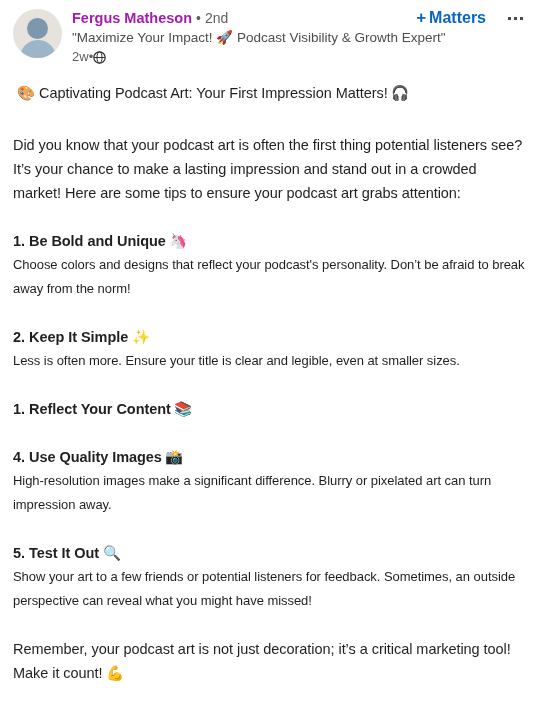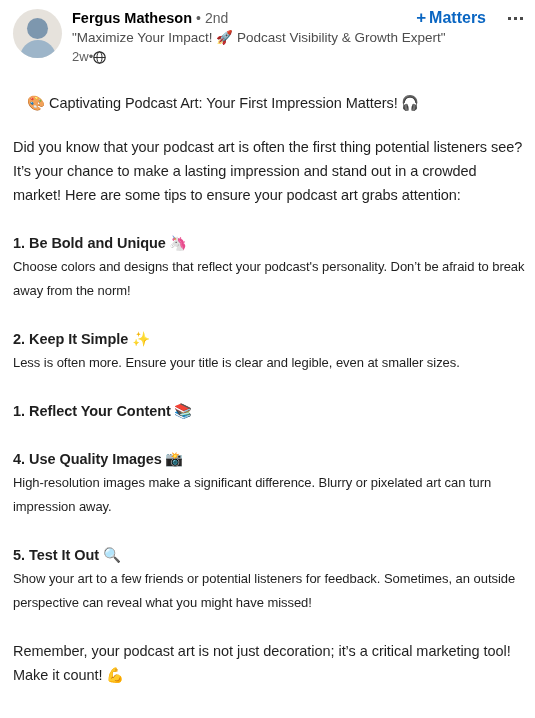--- a/index.html
+++ b/index.html
@@ -62,21 +62,21 @@
     min-width: 0;
     padding-top: 1px;
   }
   .name-row {
     font-size: 14px;
     line-height: 18px;
     white-space: nowrap;
   }
   .name {
     font-weight: bold;
-    color: #000000;
+    color: #a21caf;
     font-size: 14.5px;
   }
   .degree {
     color: #5f5f5f;
     font-size: 14px;
     margin-top: 40px;
   }
   .headline {
     font-size: 13.5px;
     line-height: 19px;
@@ -159,27 +159,27 @@
     font-weight: bold;
     font-size: 14.5px;
     line-height: 24px;
   }
   .tip-body {
     margin: 0;
     font-size: 13px;
     line-height: 24px;
   }
   .title-line {
-    margin: 14px;
+    margin: 4px;
     font-size: 14.5px;
     line-height: 24px;
     padding-top: 11px;
   }
   .first-para {
-    margin-top: 20px;
+    margin-top: 28px;
   }
 </style>
 </head>
 <body>
 
 <div class="post">
 
   <div class="post-header">
 
     <div class="avatar">

